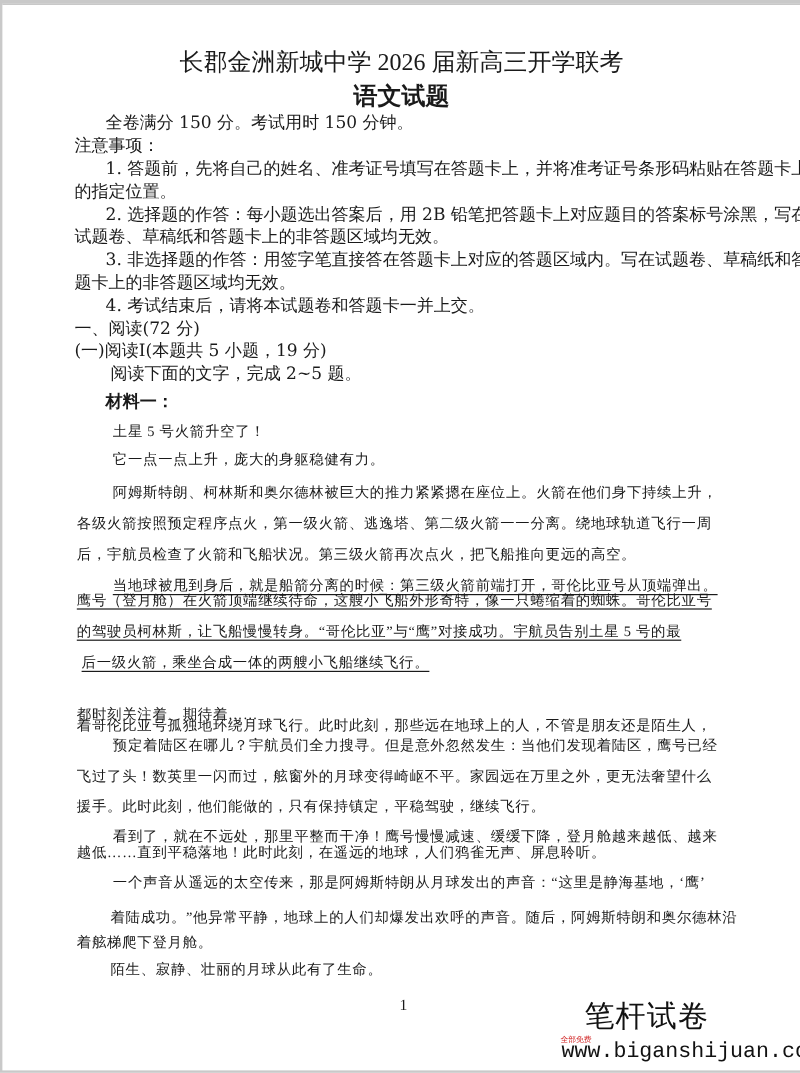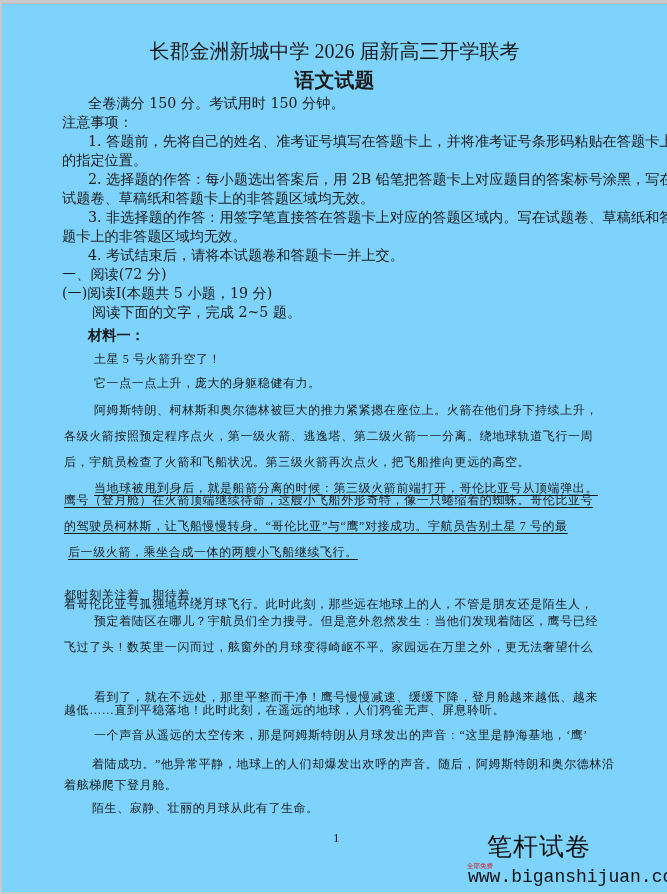--- a/index.html
+++ b/index.html
@@ -4,21 +4,21 @@
 <style>
   html, body { margin: 0; padding: 0; }
   body {
     width: 667px; height: 894px; overflow: hidden;
     background: #c9c9c9;
     font-family: "DejaVu Serif", "Liberation Serif", serif;
     color: #1a1a1a;
   }
   .page {
     position: absolute; left: 2px; top: 3px; width: 665px; height: 888px;
-    background: #7dd3fc;
+    background: #ffffff;
     border-top: 1px solid #bbb;
   }
   .title {
     position: absolute; left: 0; width: 665px; top: 34px;
     text-align: center; font-size: 20px; letter-spacing: 0px;
     font-family: "Liberation Serif", "DejaVu Serif", serif;
   }
   .subtitle {
     position: absolute; left: 0; width: 665px; top: 63px;
     text-align: center; font-size: 20px; font-weight: bold;
@@ -72,27 +72,28 @@
   <div class="line" style="left:90px; top:299px;">阅读下面的文字，完成 2~5 题。</div>
   <div class="line bold" style="left:86px; top:322px;">材料一：</div>
 
   <div class="line kai" style="left:92px; top:346px;">土星 5 号火箭升空了！</div>
   <div class="line kai" style="left:92px; top:370px;">它一点一点上升，庞大的身躯稳健有力。</div>
   <div class="line kai" style="left:92px; top:397px;">阿姆斯特朗、柯林斯和奥尔德林被巨大的推力紧紧摁在座位上。火箭在他们身下持续上升，</div>
   <div class="line kai" style="left:62px; top:423px;">各级火箭按照预定程序点火，第一级火箭、逃逸塔、第二级火箭一一分离。绕地球轨道飞行一周</div>
   <div class="line kai" style="left:62px; top:449px;">后，宇航员检查了火箭和飞船状况。第三级火箭再次点火，把飞船推向更远的高空。</div>
   <div class="line kai u" style="left:92px; top:475px;">当地球被甩到身后，就是船箭分离的时候：第三级火箭前端打开，哥伦比亚号从顶端弹出。</div>
   <div class="line kai u" style="left:62px; top:487px;">鹰号（登月舱）在火箭顶端继续待命，这艘小飞船外形奇特，像一只蜷缩着的蜘蛛。哥伦比亚号</div>
-  <div class="line kai u" style="left:62px; top:513px;">的驾驶员柯林斯，让飞船慢慢转身。“哥伦比亚”与“鹰”对接成功。宇航员告别土星 7 号的最</div>
+  <div class="line kai u" style="left:62px; top:513px;">的驾驶员柯林斯，让飞船慢慢转身。“哥伦比亚”与“鹰”对接成功。宇航员告别土星 5 号的最</div>
   <div class="line kai u" style="left:66px; top:539px;">后一级火箭，乘坐合成一体的两艘小飞船继续飞行。</div>
   <div class="line kai" style="left:62px; top:591px;">着哥伦比亚号孤独地环绕月球飞行。此时此刻，那些远在地球上的人，不管是朋友还是陌生人，</div>
 
   <div class="line kai" style="left:62px; top:582px;">都时刻关注着、期待着……</div>
   <div class="line kai" style="left:92px; top:608px;">预定着陆区在哪儿？宇航员们全力搜寻。但是意外忽然发生：当他们发现着陆区，鹰号已经</div>
   <div class="line kai" style="left:62px; top:634px;">飞过了头！数英里一闪而过，舷窗外的月球变得崎岖不平。家园远在万里之外，更无法奢望什么</div>
+  <div class="line kai" style="left:62px; top:659px;">援手。此时此刻，他们能做的，只有保持镇定，平稳驾驶，继续飞行。</div>
   <div class="line kai" style="left:92px; top:684px;">看到了，就在不远处，那里平整而干净！鹰号慢慢减速、缓缓下降，登月舱越来越低、越来</div>
   <div class="line kai" style="left:62px; top:697px;">越低……直到平稳落地！此时此刻，在遥远的地球，人们鸦雀无声、屏息聆听。</div>
   <div class="line kai" style="left:92px; top:722px;">一个声音从遥远的太空传来，那是阿姆斯特朗从月球发出的声音：“这里是静海基地，‘鹰’</div>
   <div class="line kai" style="left:62px; top:751px;margin-left:28px;">着陆成功。”他异常平静，地球上的人们却爆发出欢呼的声音。随后，阿姆斯特朗和奥尔德林沿</div>
   <div class="line kai" style="left:62px; top:772px;">着舷梯爬下登月舱。</div>
   <div class="line kai" style="left:90px; top:795px;">陌生、寂静、壮丽的月球从此有了生命。</div>
 
   <div class="pagenum">1</div>
 
   <div class="wm-title">笔杆试卷</div>

